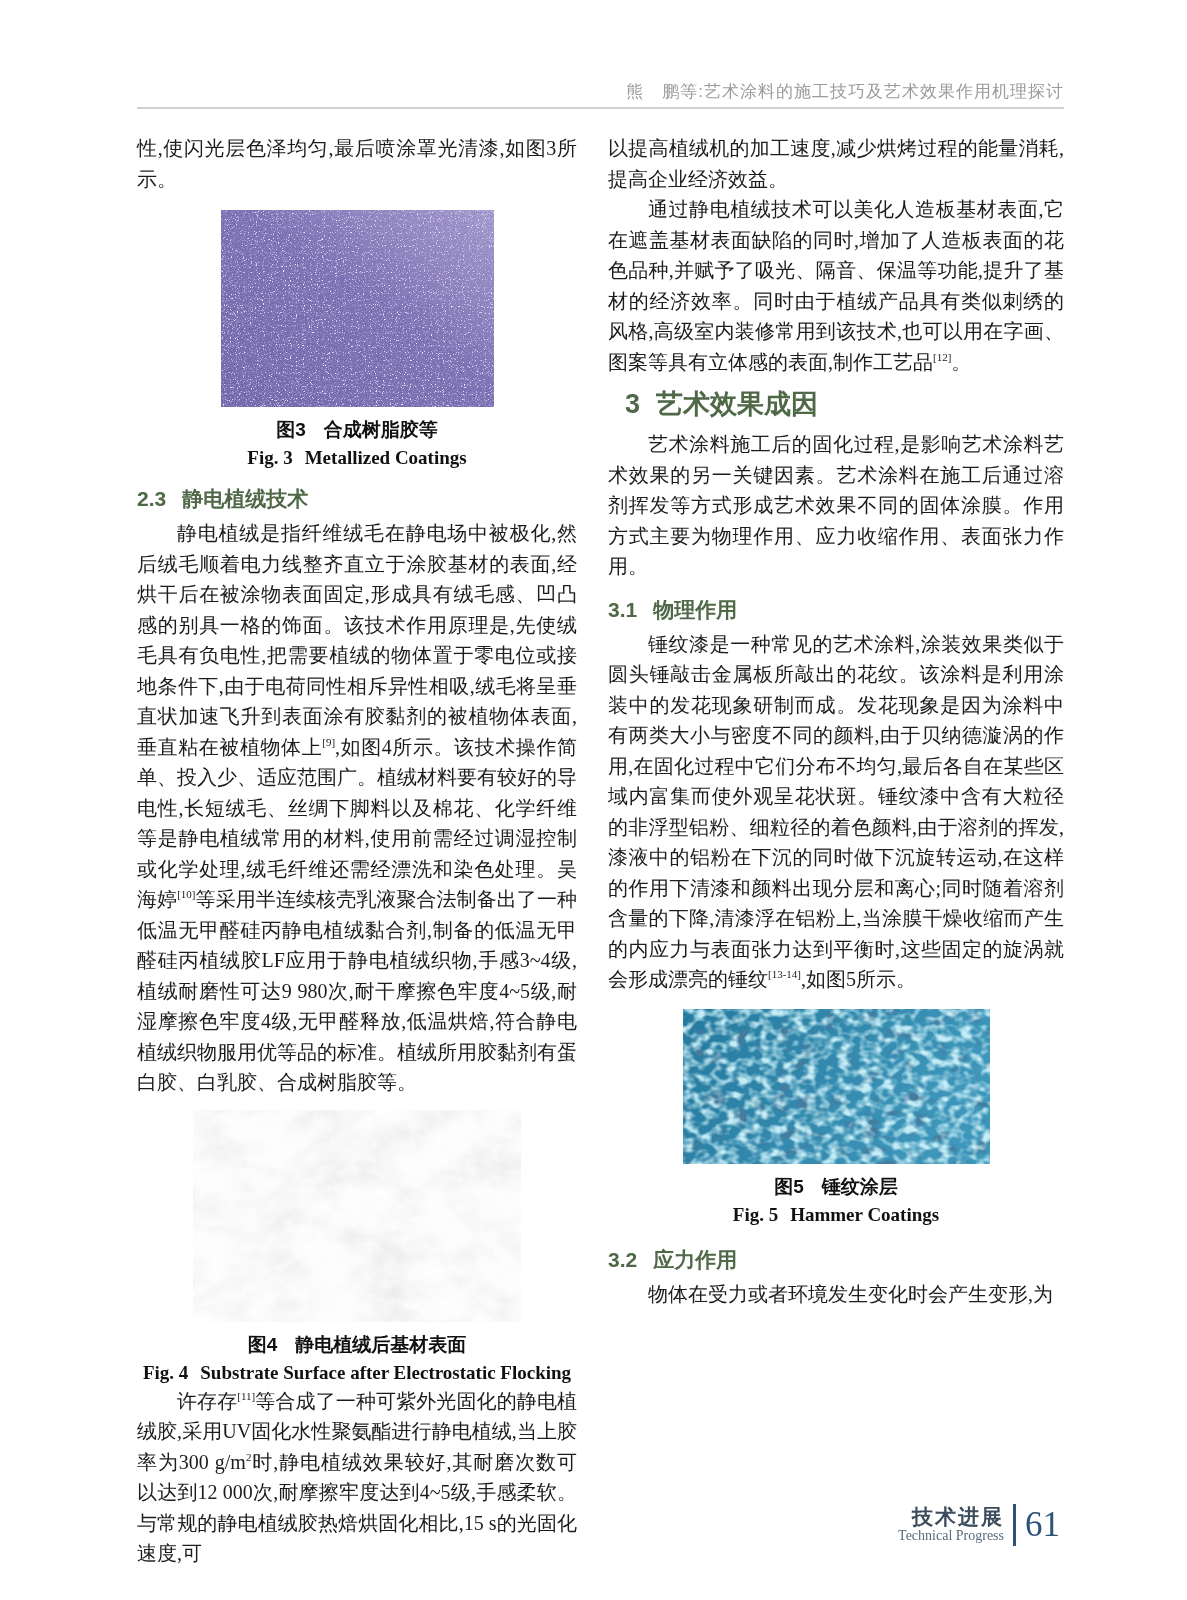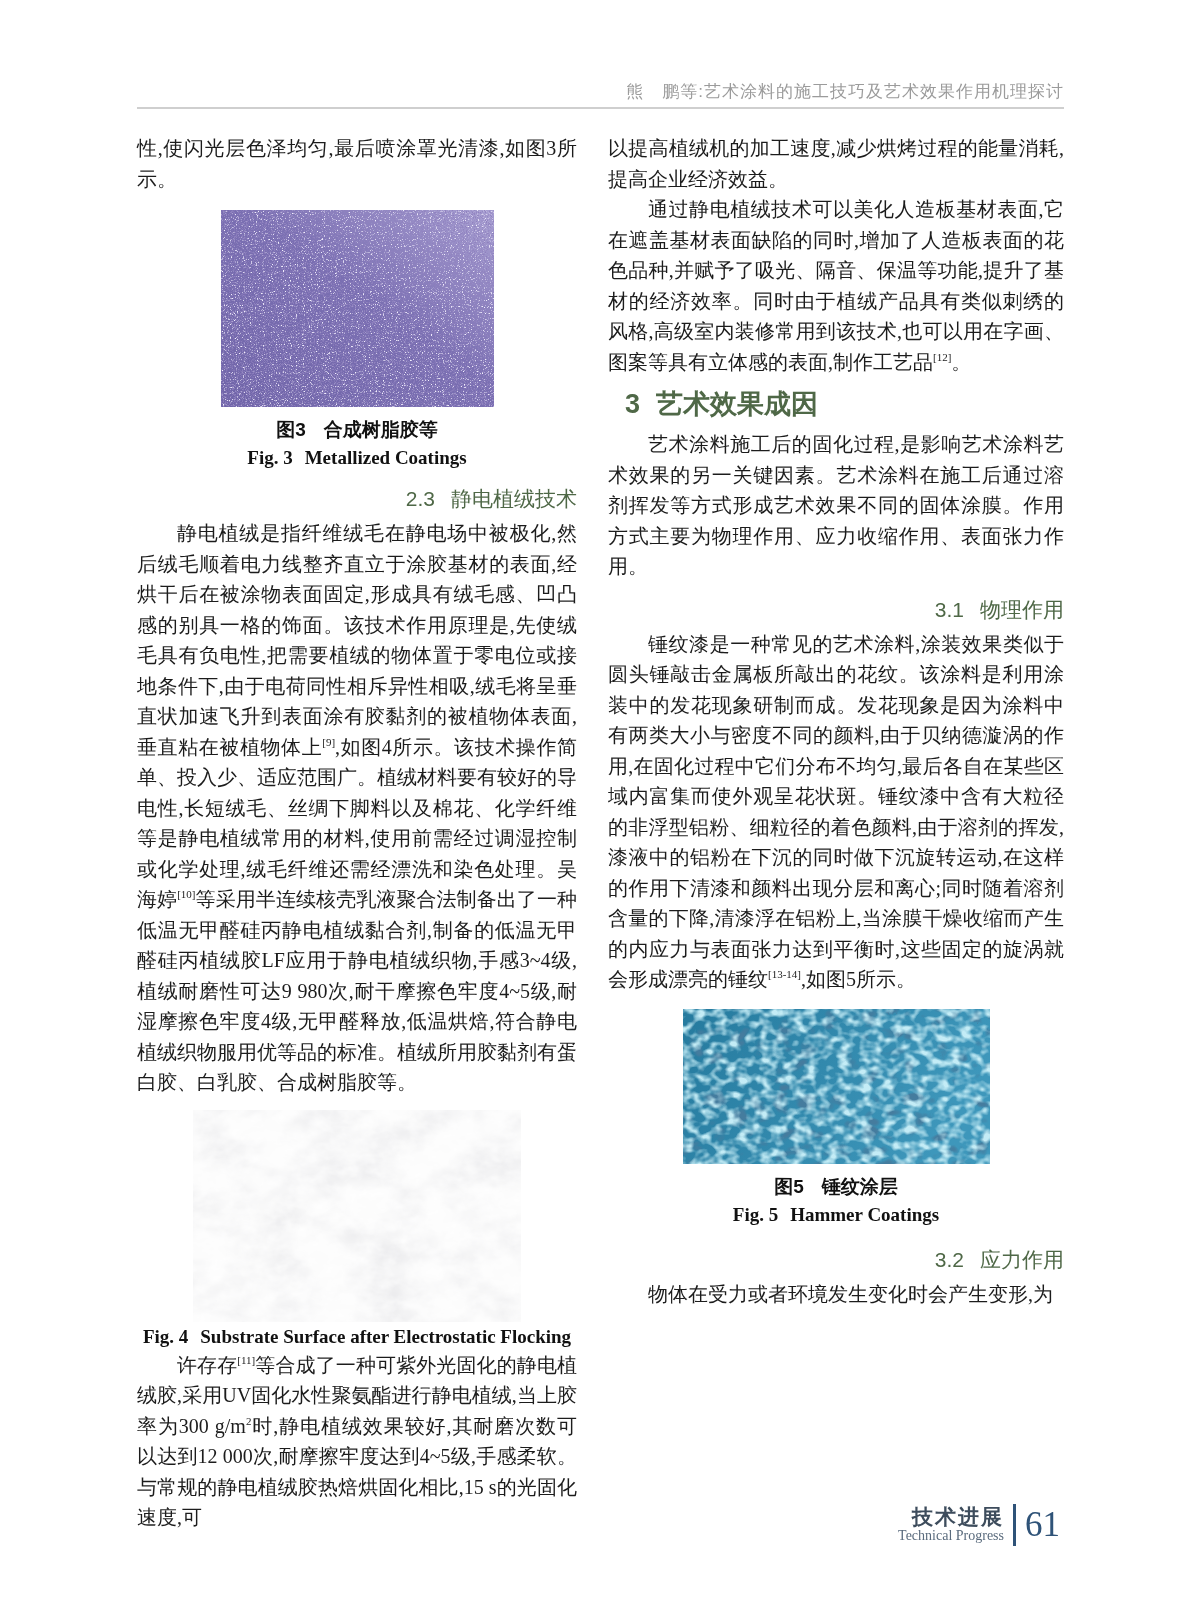--- a/index.html
+++ b/index.html
@@ -27,21 +27,21 @@
   }
   p.indent{text-indent:2em;}
   sup{font-size:0.55em;line-height:0;vertical-align:super;font-family:Liberation Serif, serif;}
   
   .h-main{
     margin:10px 0 8px 17px;font-family:"Liberation Sans",sans-serif;
     font-weight:bold;font-size:27px;line-height:34px;color:#4f6847;
   }
   .h-sub{
     margin:14px 0 6px 0;font-family:"Liberation Sans",sans-serif;
-    font-weight:normal;font-size:21px;line-height:27px;color:#4f6847;text-align:right;
+    font-weight:bold;font-size:21px;line-height:27px;color:#4f6847;
   }
   .h-num{margin-right:16px;}
   
   figure{margin:0;text-align:center;}
   .fig3-block{margin-top:16px;}
   .fig4-block{margin-top:12px;}
   .fig5-block{margin-top:14px;}
   .fig-img{display:inline-block;vertical-align:top;}
   .cap-cn{
     margin-top:10px;font-family:"Liberation Sans",sans-serif;font-weight:bold;
@@ -120,20 +120,21 @@
           </filter>
           <filter id="f4b" x="0" y="0" width="100%" height="100%">
             <feTurbulence type="fractalNoise" baseFrequency="0.06 0.09" numOctaves="3" seed="33"></feTurbulence>
             <feColorMatrix type="matrix" values="0 0 0 0 1  0 0 0 0 1  0 0 0 0 1  0 1.4 0 0 -0.5"></feColorMatrix>
           </filter>
         </defs>
         <rect width="328" height="212" fill="#fcfcfc"></rect>
         <rect width="328" height="212" filter="url(#f4a)"></rect>
         <rect width="328" height="212" filter="url(#f4b)"></rect>
       </svg>
+      <figcaption class="cap-cn"><span>图4</span><span class="cap-gap"></span><span>静电植绒后基材表面</span></figcaption>
       <div class="cap-en"><span>Fig. 4</span><span class="cap-gap-sm"></span><span>Substrate Surface after Electrostatic Flocking</span></div>
     </figure>
 
     <p class="body indent para-after-fig"><span>许存存</span><sup>[11]</sup><span>等合成了一种可紫外光固化的静电植绒胶,采用UV固化水性聚氨酯进行静电植绒,当上胶率为300 g/m</span><sup>2</sup><span>时,静电植绒效果较好,其耐磨次数可以达到12 000次,耐摩擦牢度达到4~5级,手感柔软。与常规的静电植绒胶热焙烘固化相比,15 s的光固化速度,可</span></p>
   </div>
 
   <div class="col col-right">
     <p class="body">以提高植绒机的加工速度,减少烘烤过程的能量消耗,提高企业经济效益。</p>
     <p class="body indent"><span>通过静电植绒技术可以美化人造板基材表面,它在遮盖基材表面缺陷的同时,增加了人造板表面的花色品种,并赋予了吸光、隔音、保温等功能,提升了基材的经济效率。同时由于植绒产品具有类似刺绣的风格,高级室内装修常用到该技术,也可以用在字画、图案等具有立体感的表面,制作工艺品</span><sup>[12]</sup><span>。</span></p>
 

